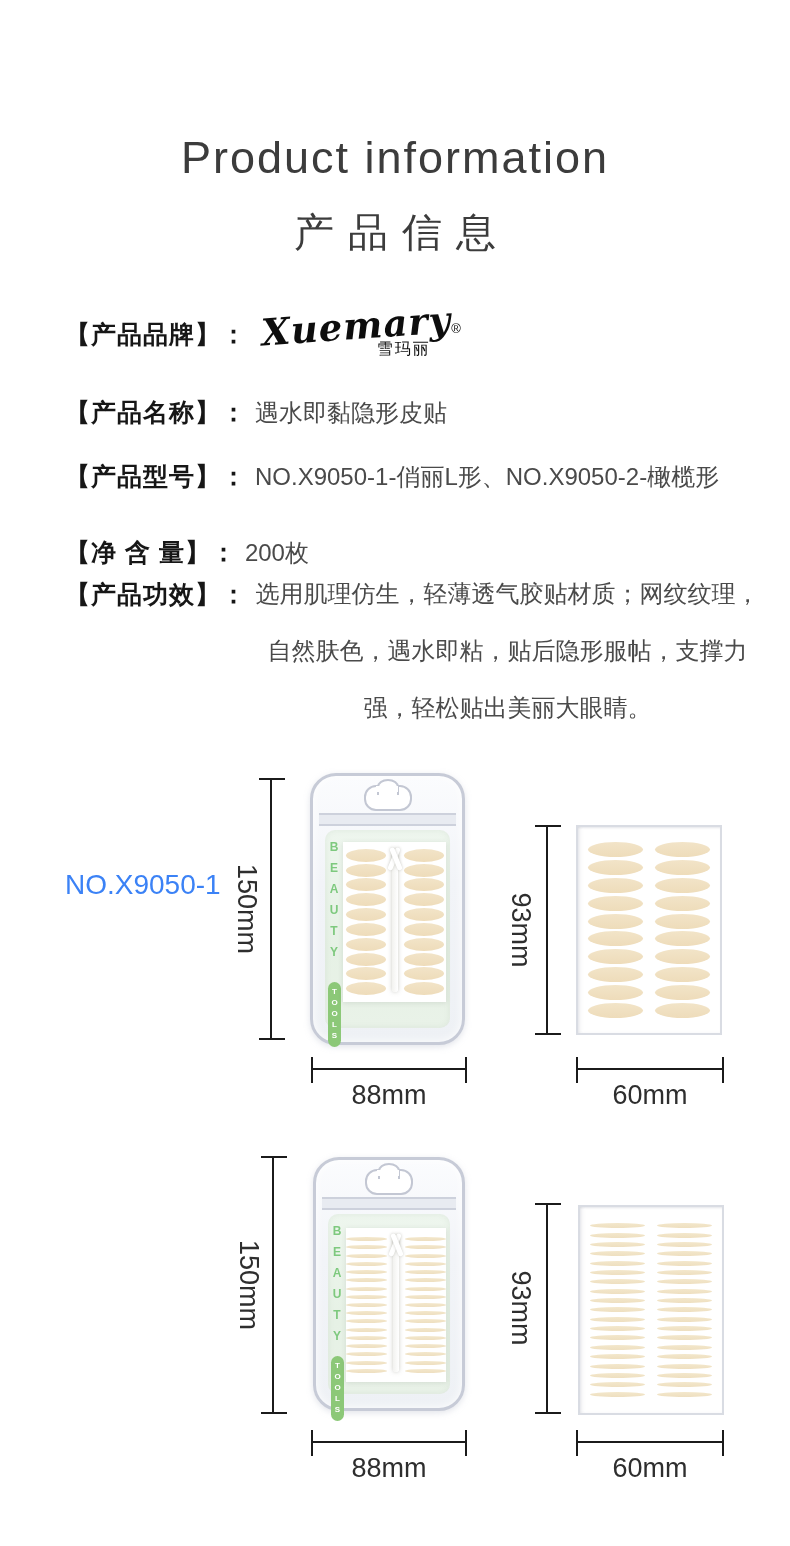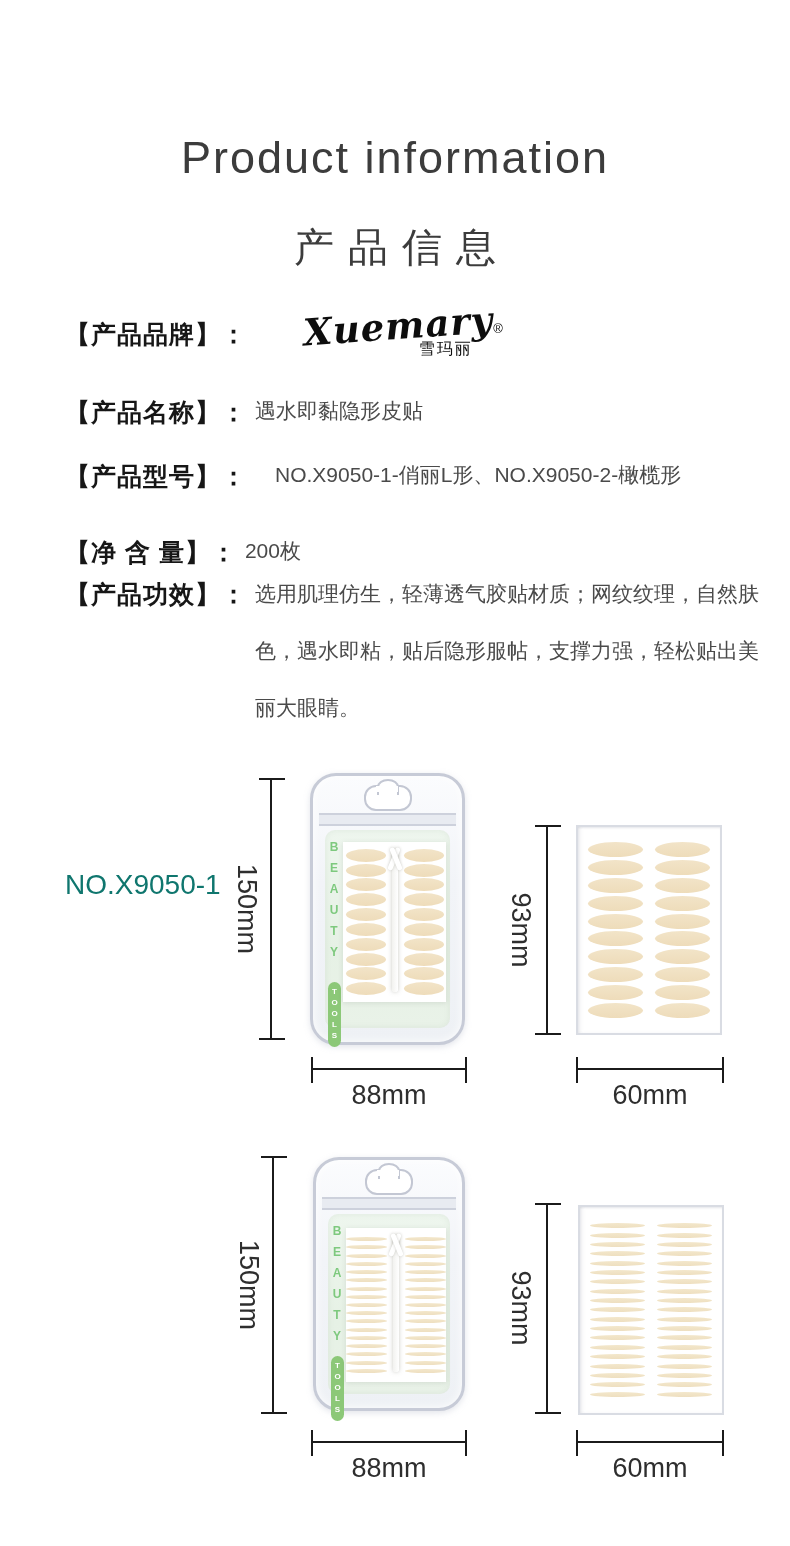--- a/index.html
+++ b/index.html
@@ -3,36 +3,36 @@
 <meta charset="utf-8">
 <style>
   html,body{margin:0;padding:0;background:#fff;}
   .page{position:relative;width:790px;height:1546px;margin:0 auto;background:#fff;overflow:hidden;
         font-family:"Liberation Sans","DejaVu Sans",sans-serif;color:#3c3c3c;}
 
   
   .title-en{position:absolute;top:132px;left:0;width:790px;text-align:center;
             font-size:45px;font-weight:300;letter-spacing:2px;color:#3c3c3c;}
   .title-zh{position:absolute;top:205px;left:0;width:790px;text-align:center;
-            font-size:40px;font-weight:300;letter-spacing:14px;text-indent:14px;color:#3c3c3c;margin-top:15px;}
+            font-size:40px;font-weight:300;letter-spacing:14px;text-indent:14px;color:#3c3c3c;}
 
   
   .spec-row{position:absolute;left:65px;display:flex;align-items:flex-start;white-space:nowrap;}
   .spec-label{font-size:25px;font-weight:700;color:#161616;letter-spacing:1px;flex:0 0 auto;}
-  .spec-value{font-size:21px;color:#4a4a4a;margin-left:8px;padding-top:1px;}
+  .spec-value{font-size:24px;color:#4a4a4a;margin-left:8px;padding-top:1px;text-align:center;}
   .spec-value.para{white-space:normal;width:505px;line-height:57px;margin-top:-14px;}
 
   .brand-logo{display:inline-block;position:relative;top:-14px;margin-left:14px;color:#0d0d0d;}
   .logo-script{font-family:"DejaVu Serif","Liberation Serif",serif;font-style:italic;font-weight:700;
                font-size:37px;display:inline-block;transform:rotate(-4deg);letter-spacing:1px;}
   .logo-reg{font-size:13px;vertical-align:super;}
   .logo-zh{display:block;font-size:16px;font-weight:400;margin-top:-9px;text-align:right;padding-right:30px;letter-spacing:2px;}
 
   
-  .product-label{position:absolute;left:65px;font-size:28px;color:#0f766e;line-height:45px;}
+  .product-label{position:absolute;left:65px;font-size:28px;color:#3b82f6;line-height:45px;}
 
   .dim-v{position:absolute;width:0;border-left:2px solid #1b1b1b;}
   .dim-v::before,.dim-v::after{content:"";position:absolute;left:-13px;width:26px;border-top:2px solid #1b1b1b;}
   .dim-v::before{top:-2px;}.dim-v::after{bottom:-2px;}
   .dim-h{position:absolute;height:0;border-top:2px solid #1b1b1b;}
   .dim-h::before,.dim-h::after{content:"";position:absolute;top:-13px;height:26px;border-left:2px solid #1b1b1b;}
   .dim-h::before{left:-2px;}.dim-h::after{right:-2px;}
 
   .vlabel{position:absolute;width:86px;height:86px;display:flex;align-items:center;justify-content:center;
           transform:rotate(90deg);font-size:27px;color:#2e2e2e;}
@@ -88,34 +88,34 @@
   .sheet-card .sticker.slim{width:55px;height:5px;}
 </style>
 </head>
 <body>
 
 <div class="page">
 
   <div class="title-en">Product information</div>
   <div class="title-zh">产品信息</div>
 
-  <div class="spec-row" style="top:318px;gap:42px;">
+  <div class="spec-row" style="top:318px;">
     <span class="spec-label">【产品品牌】：</span>
     <span class="brand-logo">
       <span class="logo-script">Xuemary</span><span class="logo-reg">®</span>
       <span class="logo-zh">雪玛丽</span>
     </span>
   </div>
 
   <div class="spec-row" style="top:396px;">
     <span class="spec-label">【产品名称】：</span>
     <span class="spec-value">遇水即黏隐形皮贴</span>
   </div>
 
-  <div class="spec-row" style="top:460px;gap:20px;">
+  <div class="spec-row" style="top:460px;">
     <span class="spec-label">【产品型号】：</span>
     <span class="spec-value">NO.X9050-1-俏丽L形、NO.X9050-2-橄榄形</span>
   </div>
 
   <div class="spec-row" style="top:536px;">
     <span class="spec-label">【净 含 量】：</span>
     <span class="spec-value">200枚</span>
   </div>
 
   <div class="spec-row" style="top:578px;">

